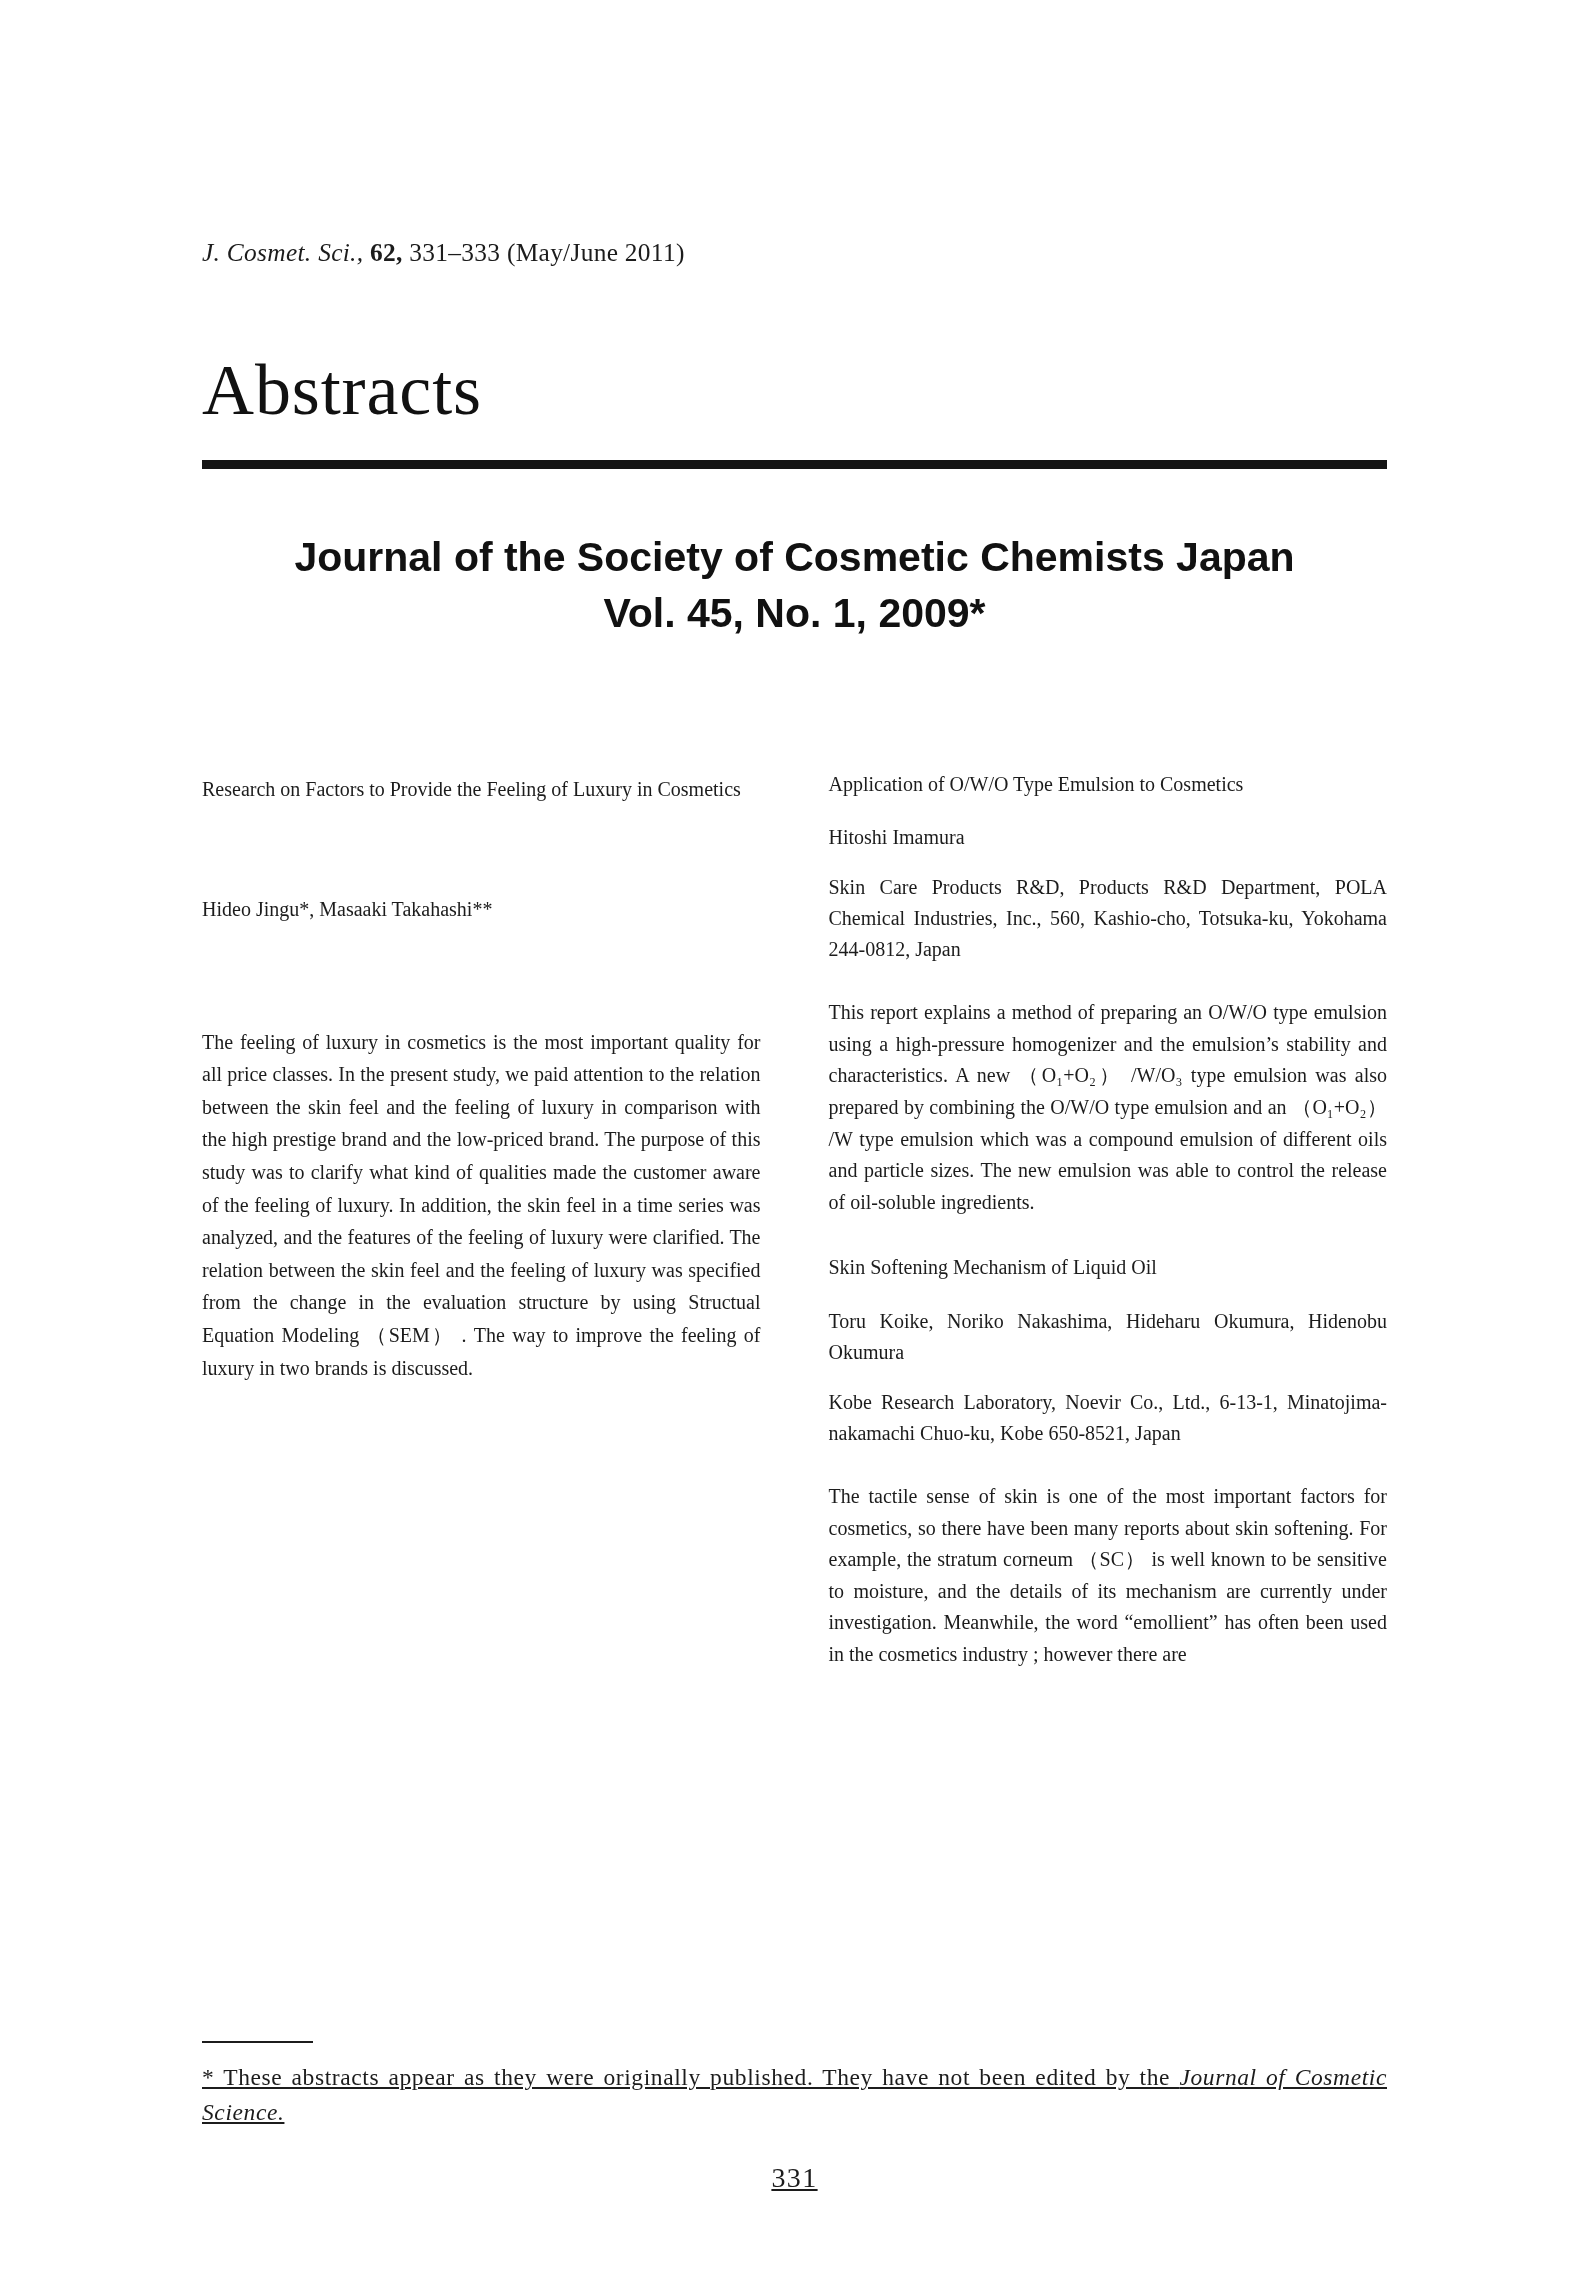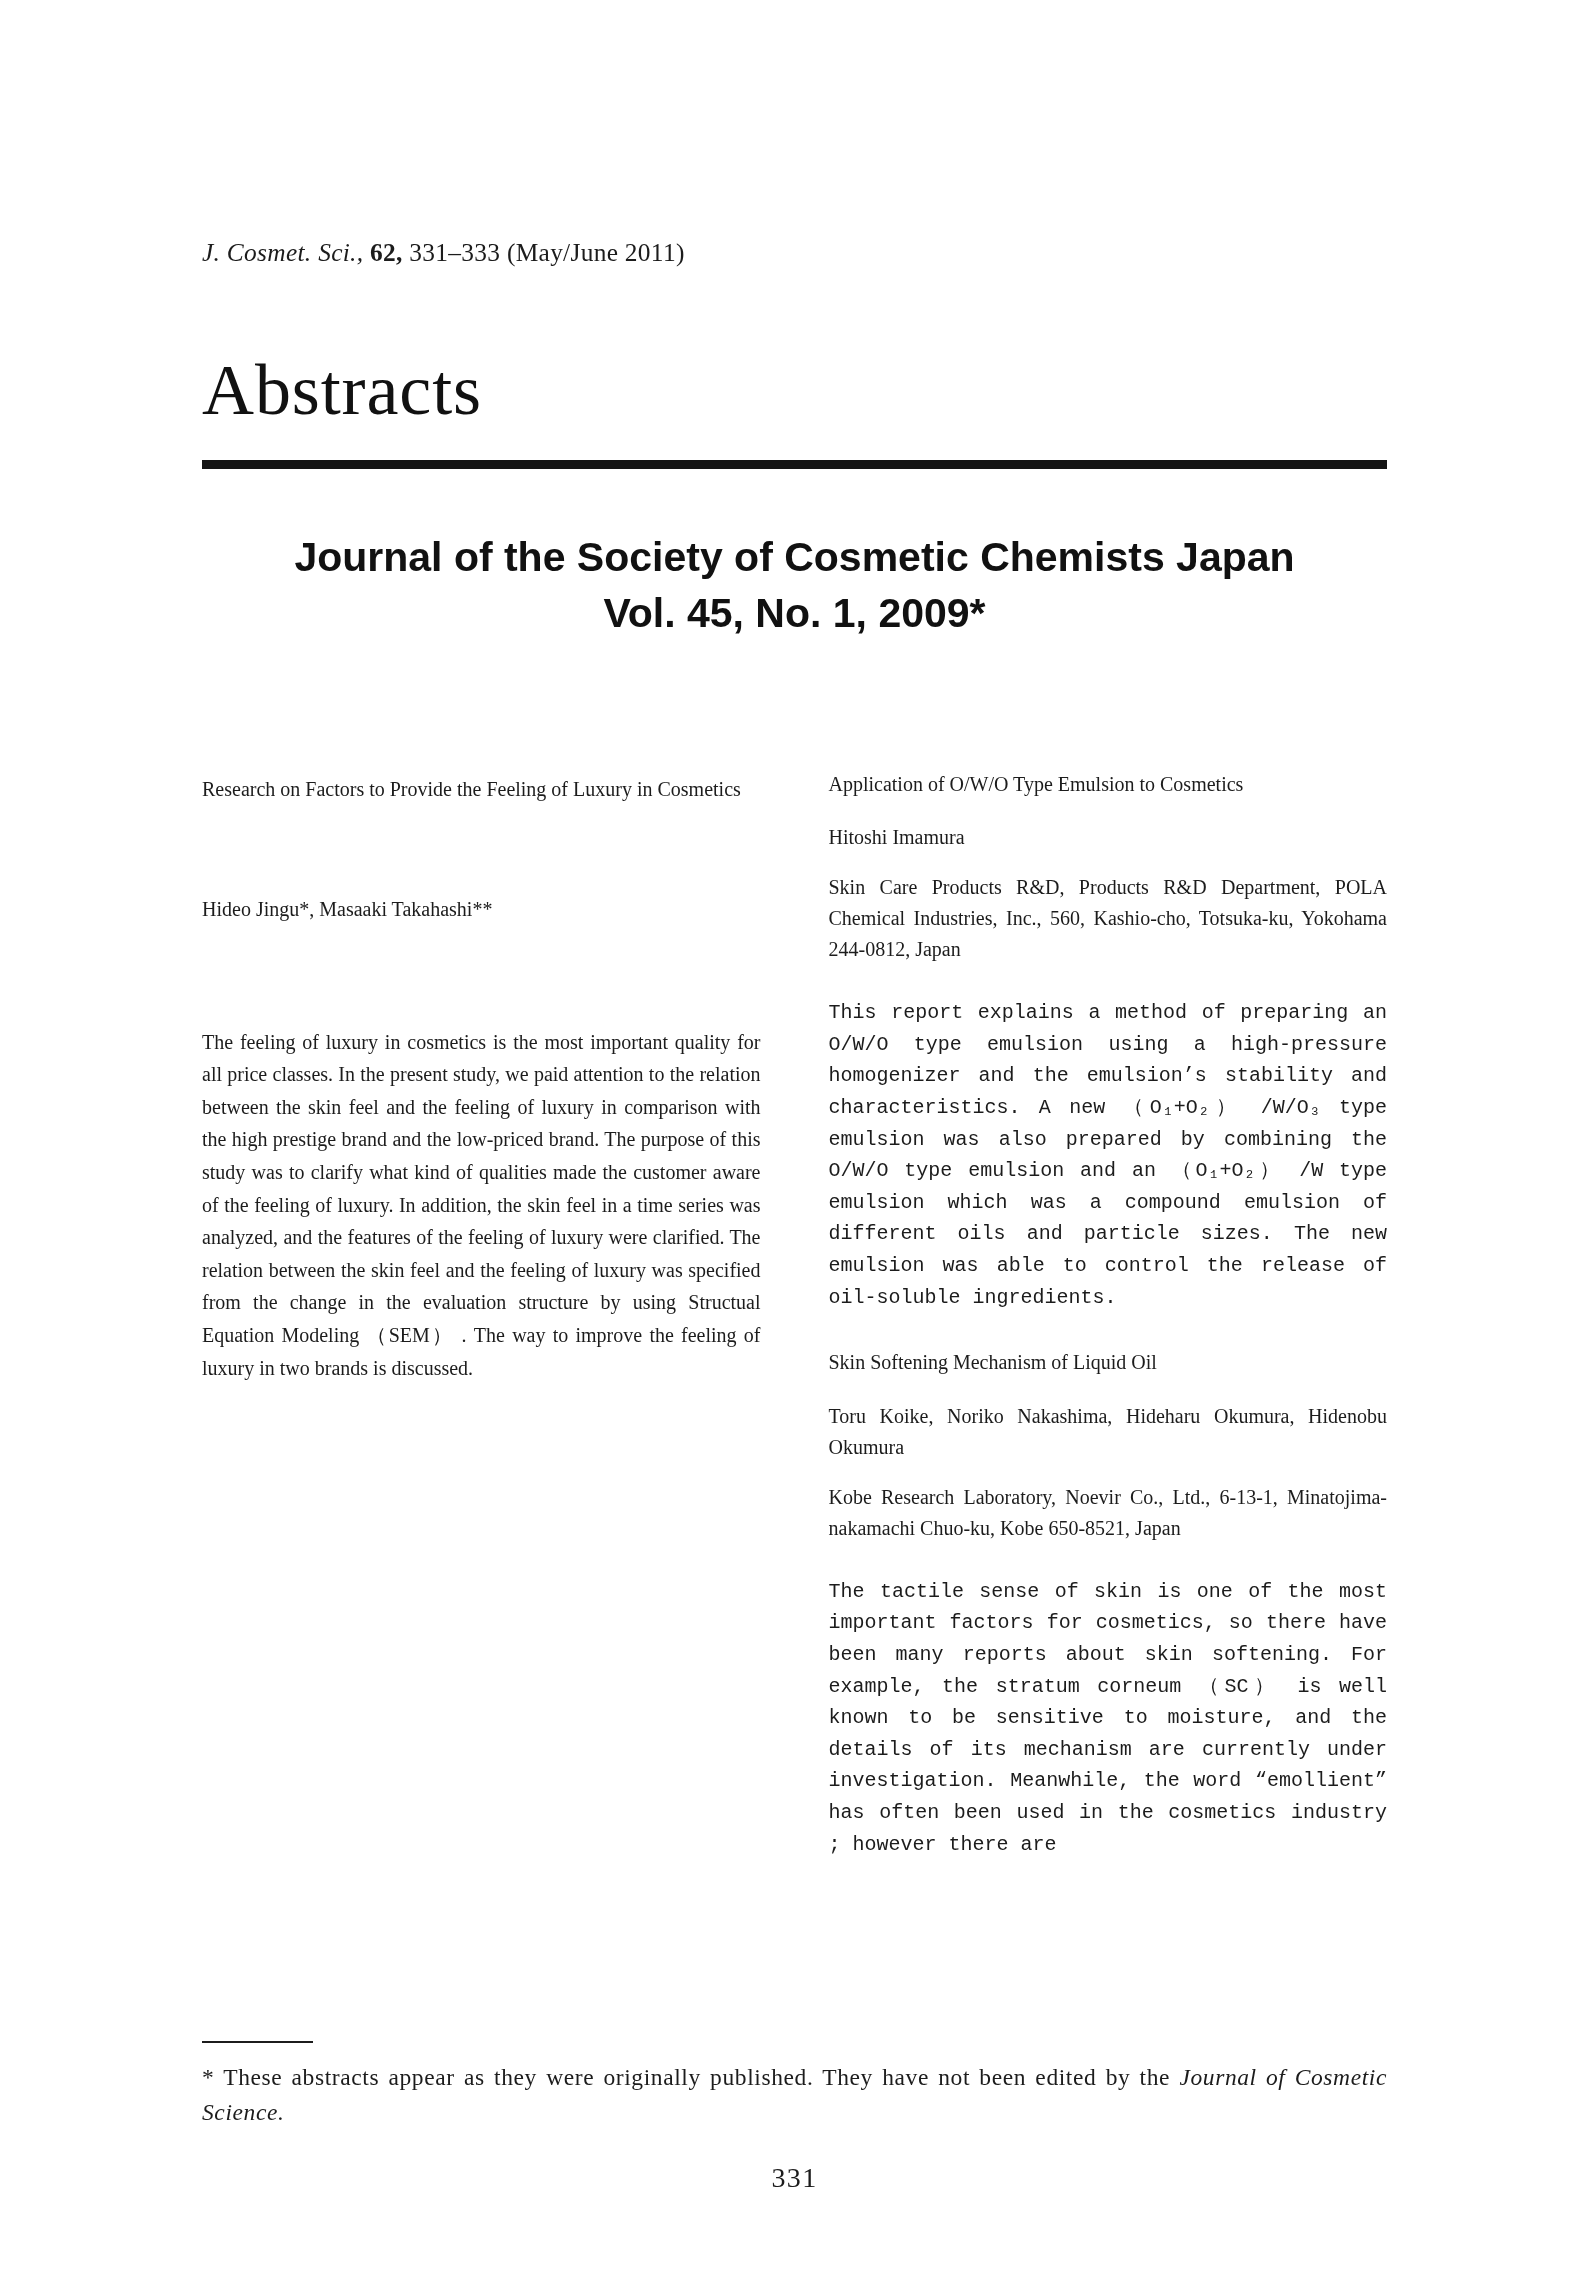--- a/index.html
+++ b/index.html
@@ -84,30 +84,31 @@
   
   .col-left .abs-title     { line-height: 2.0;  margin-bottom: 85px; }
   .col-left .abs-authors   { line-height: 1.5;  margin-bottom: 102px; }
   .col-left .abs-affil     { line-height: 2.05; margin-bottom: 118px; }
   .col-left .abs-body      { line-height: 1.63; }
 
   
   .col-right .abs-title    { line-height: 1.55; margin-bottom: 22.6px; }
   .col-right .abs-authors  { line-height: 1.55; margin-bottom: 19px; }
   .col-right .abs-affil    { line-height: 1.55; margin-bottom: 32px; }
-  .col-right .abs-body     { line-height: 1.58; margin-bottom: 28px; font-family: Liberation Mono, monospace; }
+  .col-right .abs-body     { line-height: 1.58; margin-bottom: 28px; }
   .col-right .abstract + .abstract { margin-top: 34px; }
   .col-right .abstract:last-child .abs-body { margin-bottom: 0; }
 
   
   .footer {
     position: absolute;
     left: 202px;
     right: 202px;
     top: 2041px;
+    text-decoration: underline;
   }
   .footnote-divider {
     width: 111px;
     height: 1.9px;
     background: #1c1c1c;
     margin-bottom: 17px;
   }
   .footnote {
     font-size: 23.5px;
     line-height: 1.5;

